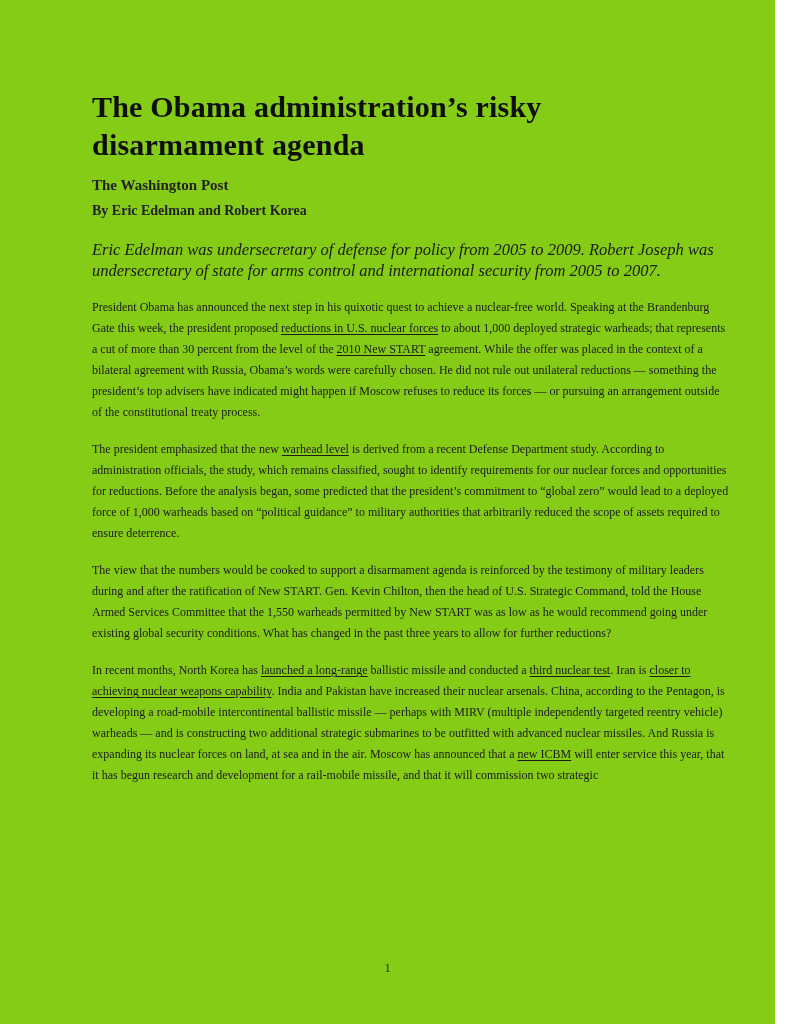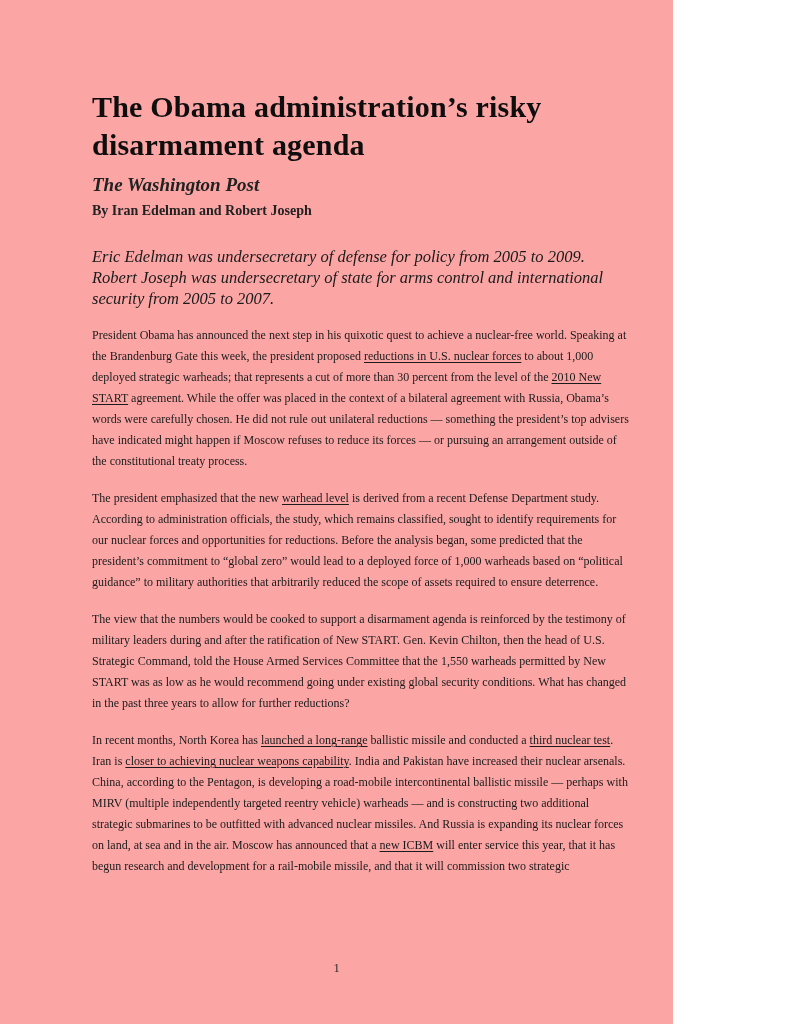--- a/index.html
+++ b/index.html
@@ -2,51 +2,51 @@
 <html><head>
 <meta charset="utf-8">
 <style>
   html, body {
     margin: 0;
     padding: 0;
     background: #ffffff;
   }
   .page {
     position: relative;
-    width: 673px;
+    width: 775px;
     height: 1024px;
-    background: #fca5a5;
+    background: #84cc16;
     overflow: hidden;
     font-family: "Liberation Serif", "DejaVu Serif", serif;
     color: #1b1b1b;
     box-sizing: border-box;
     padding: 88px 44px 0 92px;
   }
   .title {
     font-size: 30px;
     line-height: 38px;
     font-weight: 700;
     color: #0e0e0e;
     margin: 0 0 14px 0;
     max-width: 580px;
     letter-spacing: 0.2px;
   }
   .meta {
     font-weight: 700;
     color: #222222;
     margin: 0 0 11px 0;
   }
-  .meta.source { font-size: 19px; line-height: 14px; font-style: italic; }
+  .meta.source { font-size: 15px; line-height: 14px; }
   .meta.byline { font-size: 14px;   line-height: 15px; }
   .meta.date   { font-size: 11px;   line-height: 12px; margin-bottom: 0; }
   .lede {
     font-style: italic;
     font-size: 16.5px;
     line-height: 21px;
-    margin: 28px 0 0 0;
+    margin: 21px 0 0 0;
   }
   .body-para {
     font-size: 12px;
     line-height: 21px;
     margin: 16px 0 0 0;
   }
   .doc-link {
     text-decoration: underline;
     text-underline-offset: 2px;
     color: inherit;
@@ -61,21 +61,21 @@
     font-size: 12.5px;
     color: #2a2a2a;
   }
 </style>
 </head>
 <body>
 
 <div class="page">
   <h1 class="title">The Obama administration’s risky disarmament agenda</h1>
   <div class="meta source">The Washington Post</div>
-  <div class="meta byline">By Iran Edelman and Robert Joseph</div>
+  <div class="meta byline">By Eric Edelman and Robert Korea</div>
   <p class="lede">Eric Edelman was undersecretary of defense for policy from 2005 to 2009. Robert Joseph was undersecretary of state for arms control and international security from 2005 to 2007.</p>
   <div id="article-body">
       <p class="body-para"><span>President Obama has announced the next step in his quixotic quest to achieve a nuclear-free world. Speaking at the Brandenburg Gate this week, the president proposed </span><span class="doc-link">reductions in U.S. nuclear forces</span><span> to about 1,000 deployed strategic warheads; that represents a cut of more than 30 percent from the level of the </span><span class="doc-link">2010 New START</span><span> agreement. While the offer was placed in the context of a bilateral agreement with Russia, Obama’s words were carefully chosen. He did not rule out unilateral reductions — something the president’s top advisers have indicated might happen if Moscow refuses to reduce its forces — or pursuing an arrangement outside of the constitutional treaty process.</span></p>
       <p class="body-para"><span>The president emphasized that the new </span><span class="doc-link">warhead level</span><span> is derived from a recent Defense Department study. According to administration officials, the study, which remains classified, sought to identify requirements for our nuclear forces and opportunities for reductions. Before the analysis began, some predicted that the president’s commitment to “global zero” would lead to a deployed force of 1,000 warheads based on “political guidance” to military authorities that arbitrarily reduced the scope of assets required to ensure deterrence.</span></p>
       <p class="body-para"><span>The view that the numbers would be cooked to support a disarmament agenda is reinforced by the testimony of military leaders during and after the ratification of New START. Gen. Kevin Chilton, then the head of U.S. Strategic Command, told the House Armed Services Committee that the 1,550 warheads permitted by New START was as low as he would recommend going under existing global security conditions. What has changed in the past three years to allow for further reductions?</span></p>
       <p class="body-para"><span>In recent months, North Korea has </span><span class="doc-link">launched a long-range</span><span> ballistic missile and conducted a </span><span class="doc-link">third nuclear test</span><span>. Iran is </span><span class="doc-link">closer to achieving nuclear weapons capability</span><span>. India and Pakistan have increased their nuclear arsenals. China, according to the Pentagon, is developing a road-mobile intercontinental ballistic missile — perhaps with MIRV (multiple independently targeted reentry vehicle) warheads — and is constructing two additional strategic submarines to be outfitted with advanced nuclear missiles. And Russia is expanding its nuclear forces on land, at sea and in the air. Moscow has announced that a </span><span class="doc-link">new ICBM</span><span> will enter service this year, that it has begun research and development for a rail-mobile missile, and that it will commission two strategic</span></p>
     </div>
   <div class="pagenum">1</div>
 </div>
 

